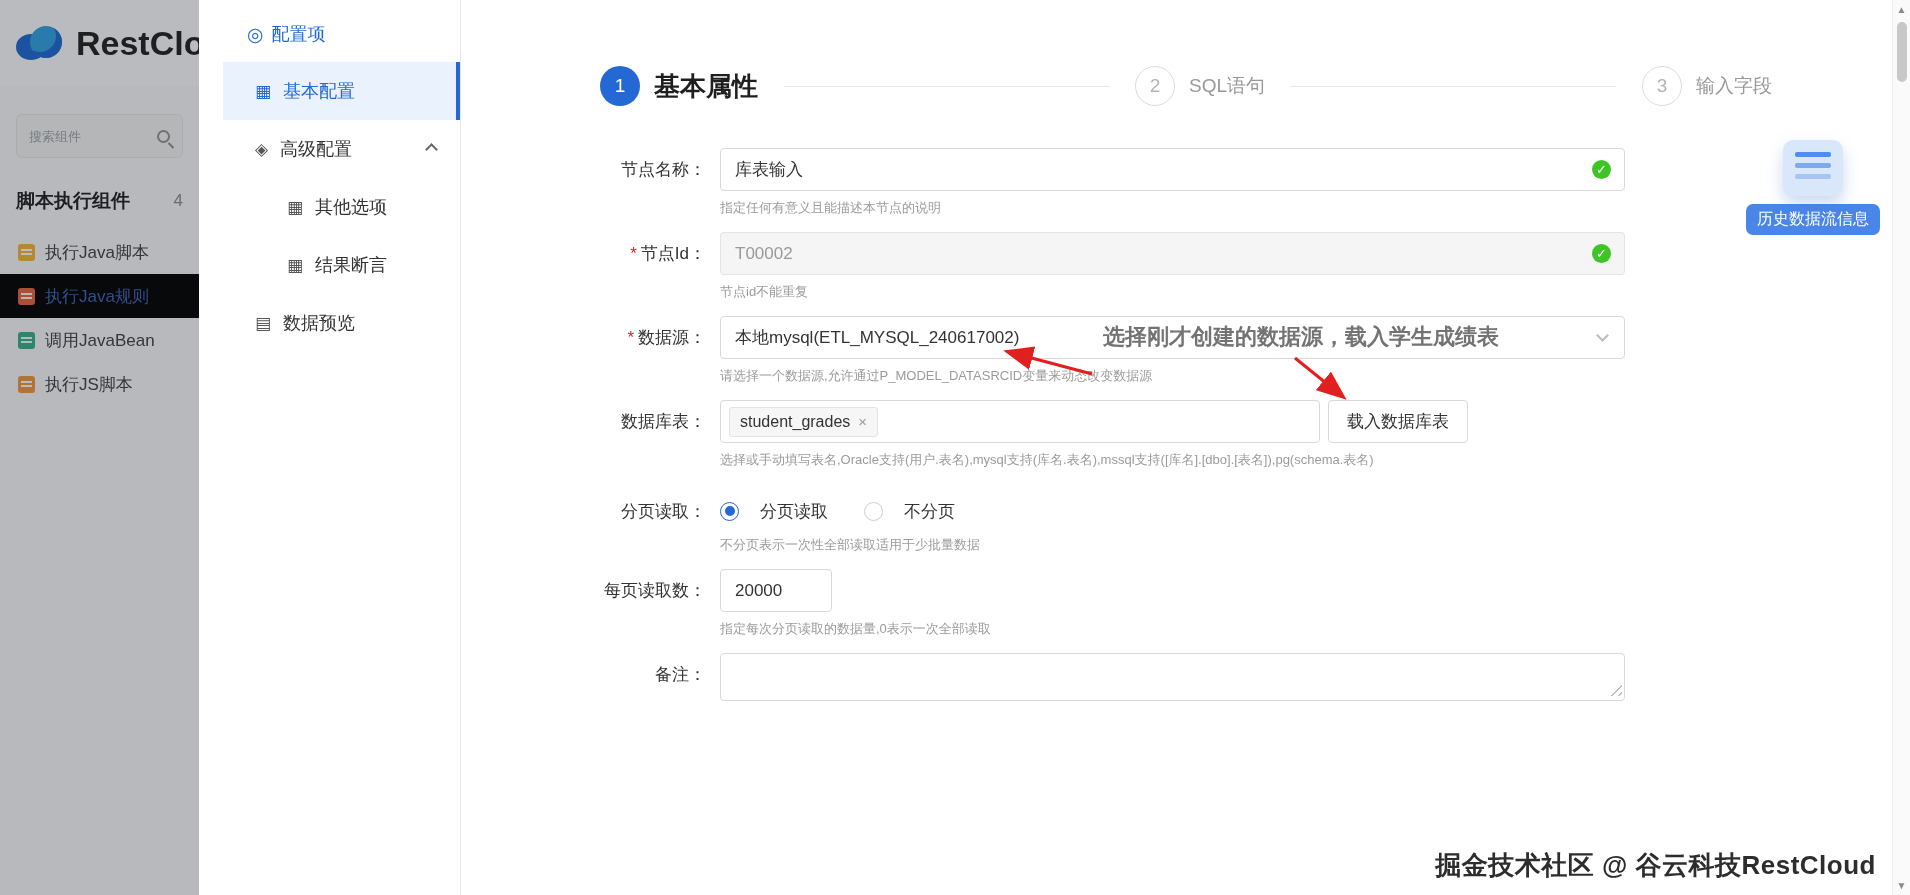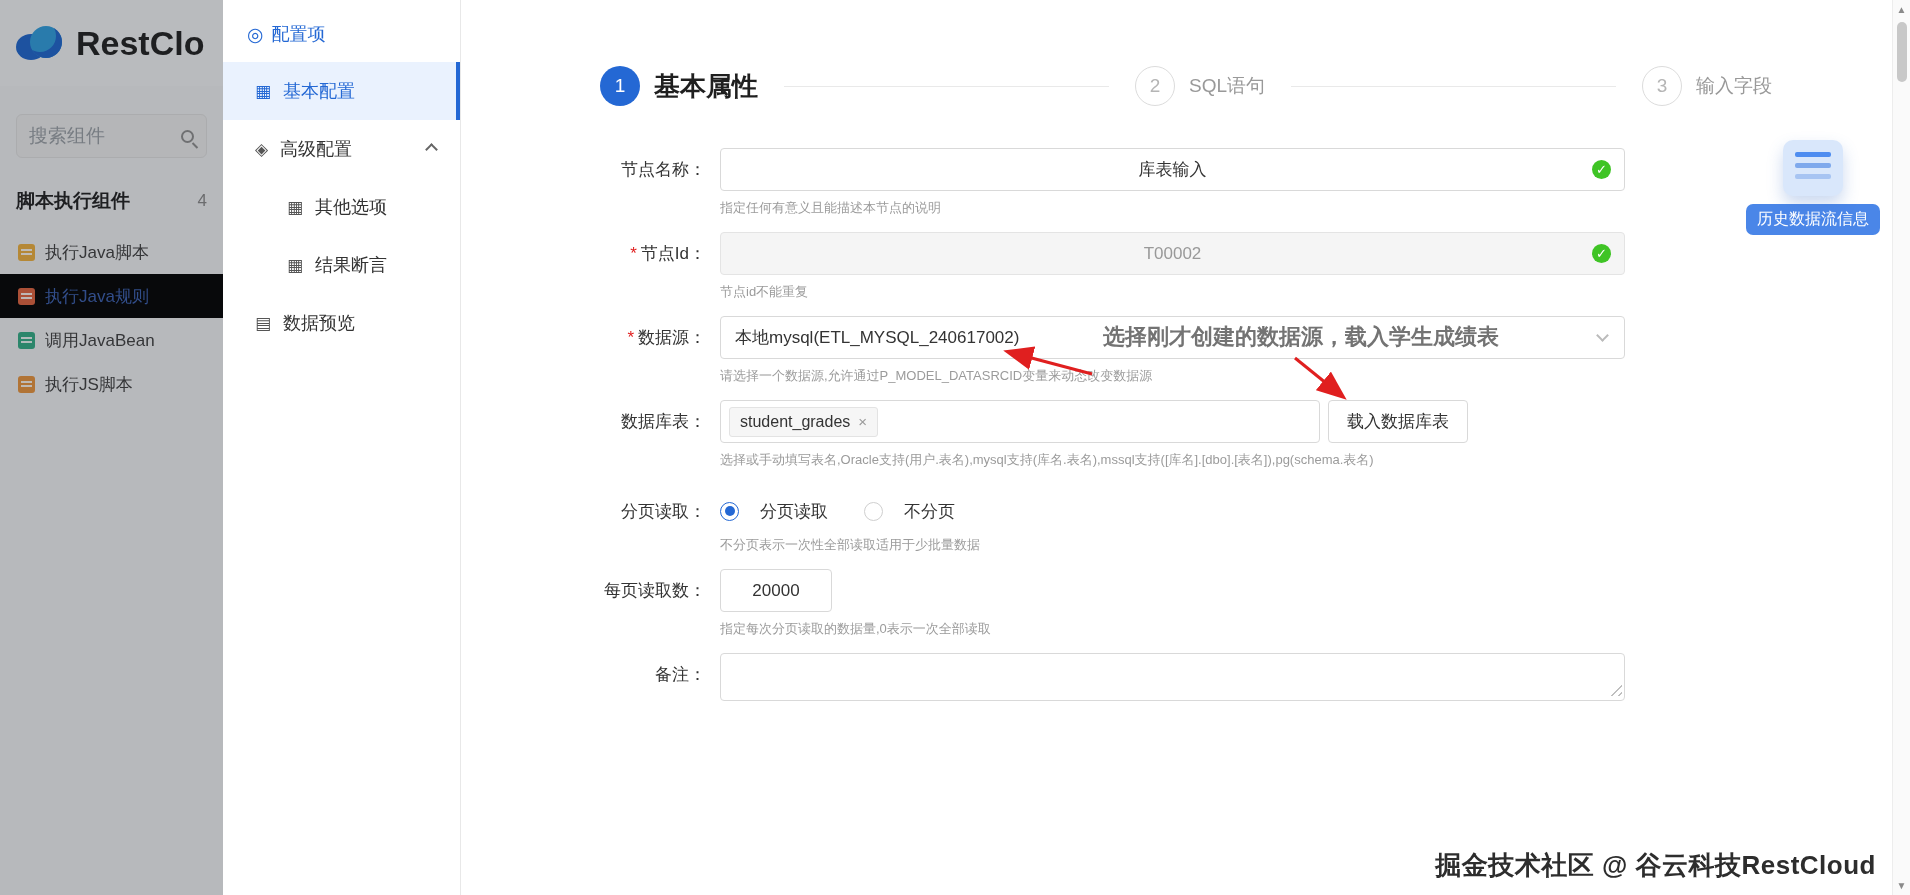--- a/index.html
+++ b/index.html
@@ -1,29 +1,29 @@
 <!DOCTYPE html>
 <html><head>
 <meta charset="utf-8">
 <style>
   * { margin:0; padding:0; box-sizing:border-box; }
   html,body { background:#ffffff; }
   body { font-family:"Liberation Sans","DejaVu Sans",sans-serif; }
   .screen { position:relative; width:1910px; height:895px; background:#fff; overflow:hidden; }
 
   
-  .left-sidebar { position:absolute; left:0; top:0; width:223px; height:100%; background:#f3f4f6; overflow:hidden; }
+  .left-sidebar { position:absolute; left:0; top:0; width:199px; height:100%; background:#f3f4f6; overflow:hidden; }
   .logo-row { height:86px; display:flex; align-items:center; padding-left:16px; gap:12px; background:#f6f7f9; }
   .logo-cloud { width:48px; height:34px; position:relative; flex:0 0 48px; }
   .logo-cloud::before { content:""; position:absolute; left:0; top:8px; width:30px; height:26px; border-radius:50%; background:#1e66cf; }
   .logo-cloud::after { content:""; position:absolute; right:2px; top:0; width:32px; height:32px; border-radius:50%; background:#2e9fe0; box-shadow: inset -6px -6px 0 #1e66cf; }
   .logo-text { font-size:34px; font-weight:bold; color:#1f1f1f; white-space:nowrap; }
 
   .search-box { margin:28px 16px 0; height:44px; background:#f0f0f0; border:1px solid #e2e2e2; border-radius:6px; display:flex; align-items:center; padding:0 12px; }
-  .search-box input { flex:1; border:none; outline:none; background:transparent; font-size:19px; color:#7f1d1d; font-family:inherit; min-width:0; }
+  .search-box input { flex:1; border:none; outline:none; background:transparent; font-size:13px; color:#7f1d1d; font-family:inherit; min-width:0; }
   .search-box input::placeholder { color:#9aa0a6; }
   .mag-icon { width:13px; height:13px; border:2px solid #8f8f8f; border-radius:50%; position:relative; flex:0 0 13px; }
   .mag-icon::after { content:""; position:absolute; width:2px; height:7px; background:#8f8f8f; left:11px; top:10px; transform:rotate(-45deg); }
 
   .group-header { margin:30px 16px 0; display:flex; justify-content:space-between; align-items:center; font-size:19px; font-weight:bold; color:#1f1f1f; }
   .group-count { font-size:17px; color:#8a8a8a; font-weight:normal; }
 
   .side-items { margin-top:16px; }
   .side-item { height:44px; display:flex; align-items:center; gap:10px; padding-left:18px; font-size:17px; color:#3f3f3f; cursor:pointer; }
   .side-item.active { background:#000000; color:#3a5fb0; }
@@ -56,21 +56,21 @@
   .step.idle .step-label { font-size:19px; color:#999; }
   .connector { width:325px; height:1px; background:#e9e9e9; margin:0 26px; }
 
   .form { margin-top:42px; padding-left:8px; }
   .row { display:flex; margin-bottom:14px; }
   .row.mb-lg { margin-bottom:20px; }
   .lbl { flex:0 0 250px; width:250px; text-align:right; padding-right:14px; font-size:17px; color:#333; line-height:43px; white-space:nowrap; }
   .req { color:#e02020; margin-right:4px; }
   .ctl { position:relative; }
   .inp { width:905px; height:43px; border:1px solid #d9d9d9; border-radius:4px; font-size:17px; color:#333; padding:0 14px; display:flex; align-items:center; background:#fff; font-family:inherit; outline:none; }
-  input.inp { display:block; line-height:41px;text-align:center; }
+  input.inp { display:block; line-height:41px; }
   .inp.disabled { background:#f5f5f5; color:#999; border-color:#e4e4e4; }
   .check-badge { position:absolute; right:14px; top:12px; width:19px; height:19px; border-radius:50%; background:#3fc425; color:#fff; font-size:13px; display:flex; align-items:center; justify-content:center; }
   .dd-arrow { position:absolute; right:18px; top:15px; width:9px; height:9px; border-right:2px solid #bbb; border-bottom:2px solid #bbb; transform:rotate(45deg); }
   .help { margin-top:7px; font-size:13px; color:#9b9b9b; line-height:20px; }
 
   .db-wrap { display:flex; gap:8px; align-items:flex-start; }
   .inp.db { width:600px; padding:0 8px; }
   .tag { display:inline-flex; align-items:center; gap:8px; background:#f6f6f6; border:1px solid #e3e3e3; border-radius:3px; padding:5px 10px; font-size:16px; color:#333; }
   .tag-x { color:#9a9a9a; font-size:15px; cursor:pointer; line-height:1; }
   .load-btn { height:43px; padding:0 18px; border:1px solid #d9d9d9; border-radius:4px; background:#fff; font-size:17px; color:#333; cursor:pointer; font-family:inherit; white-space:nowrap; }

